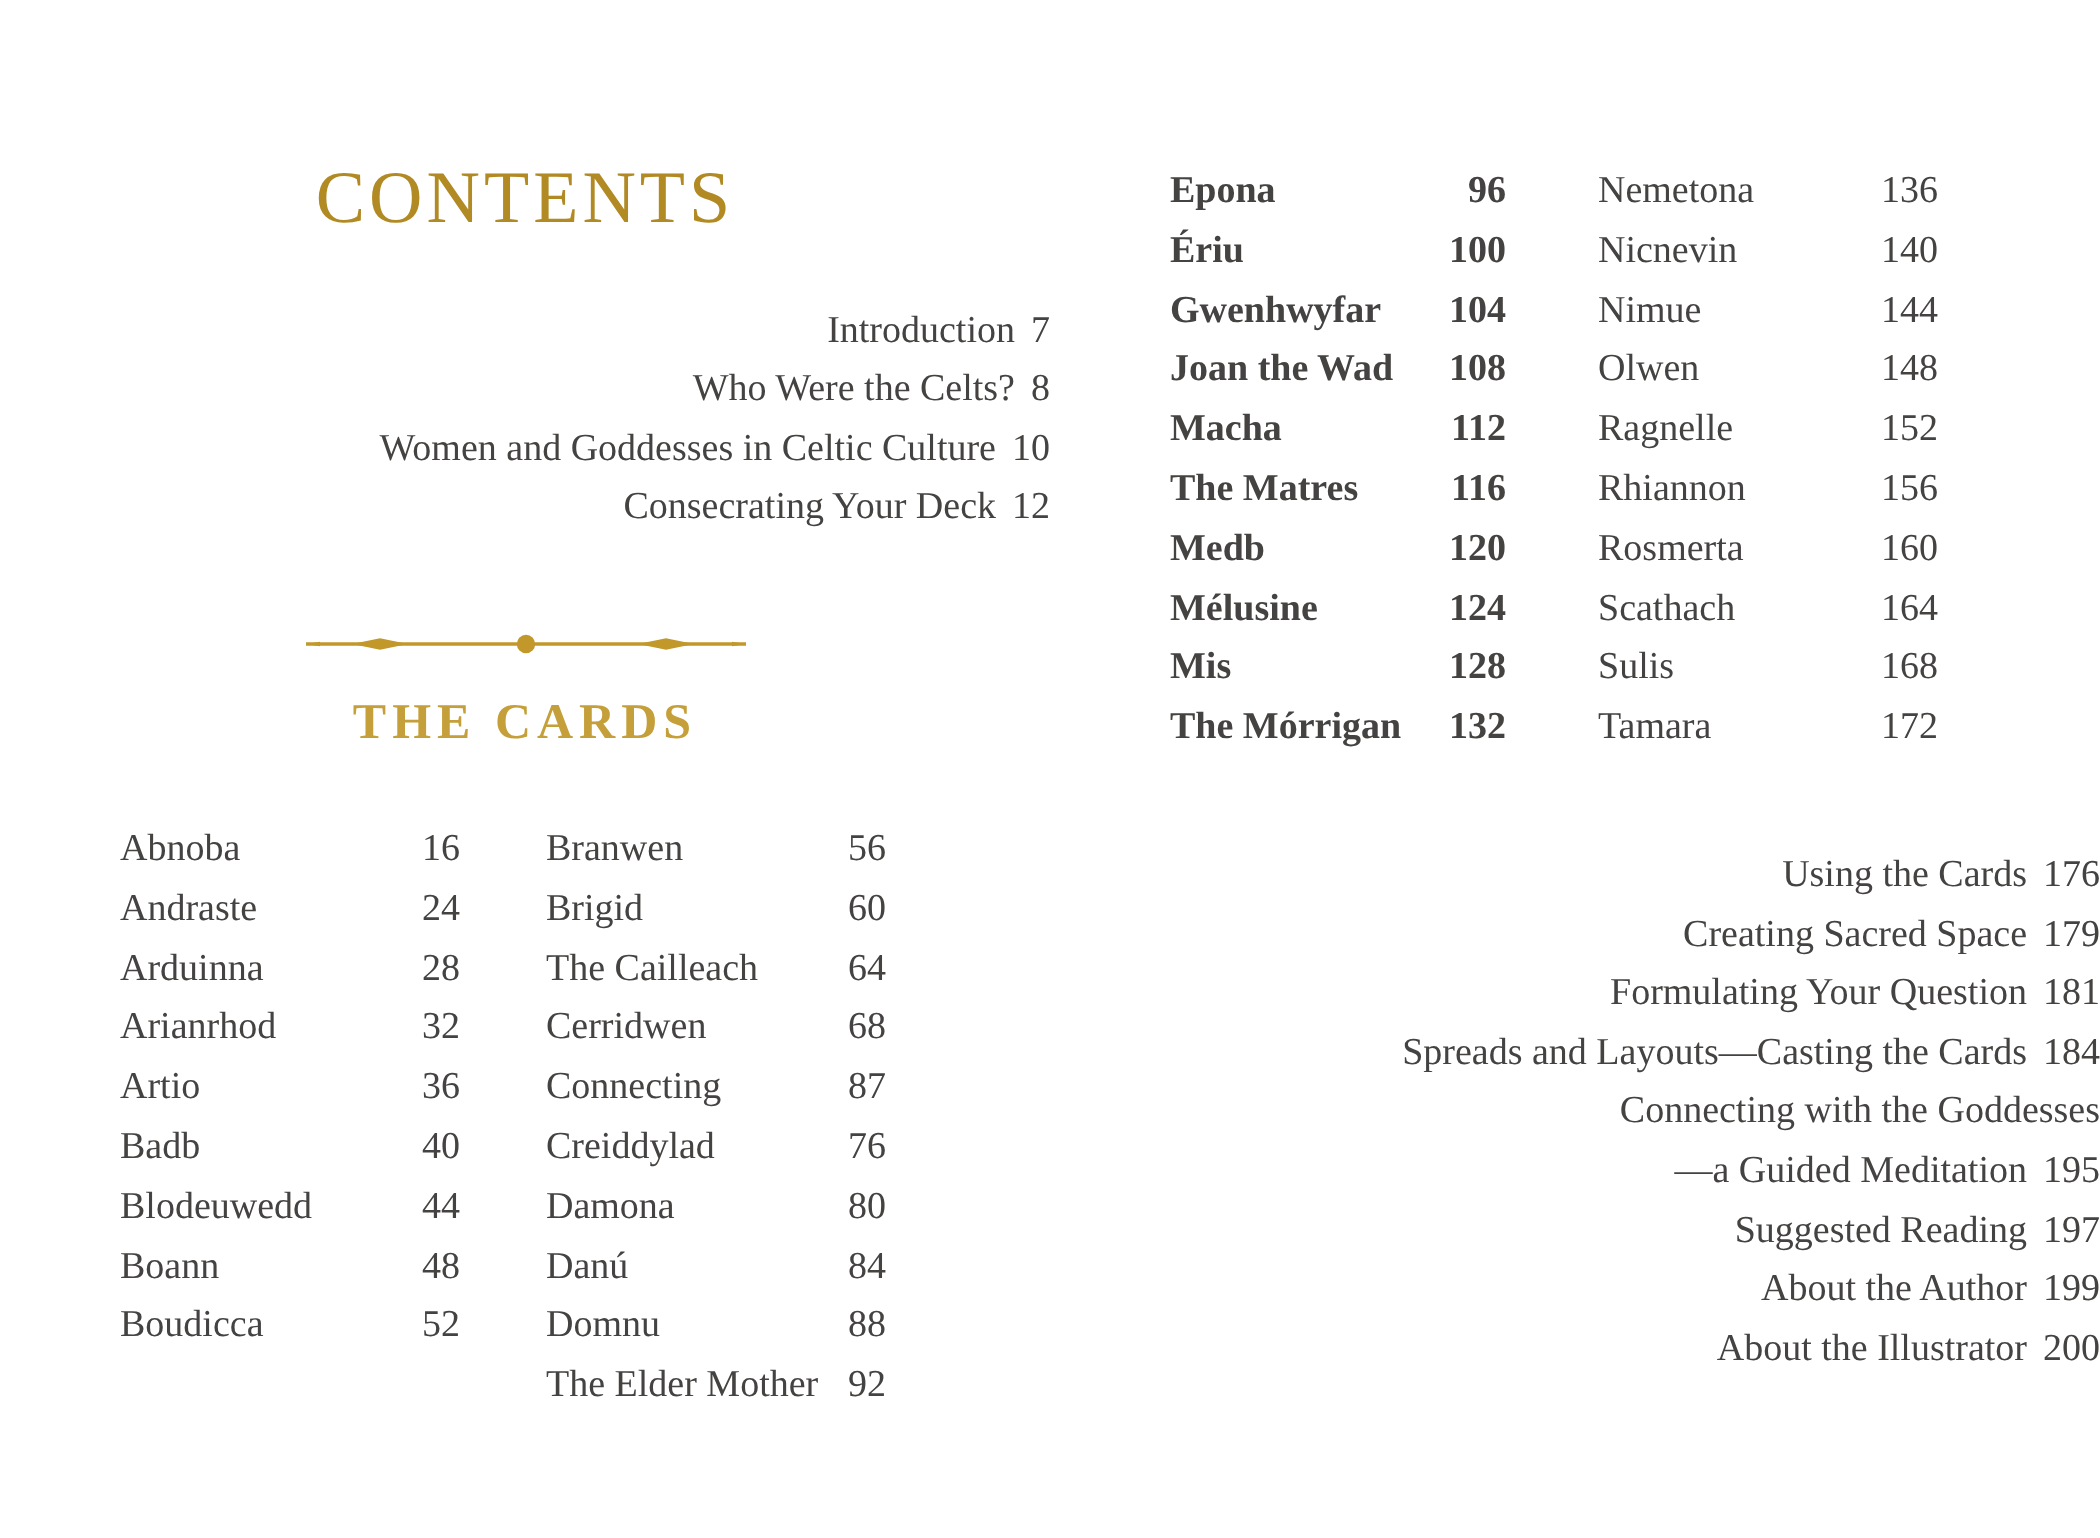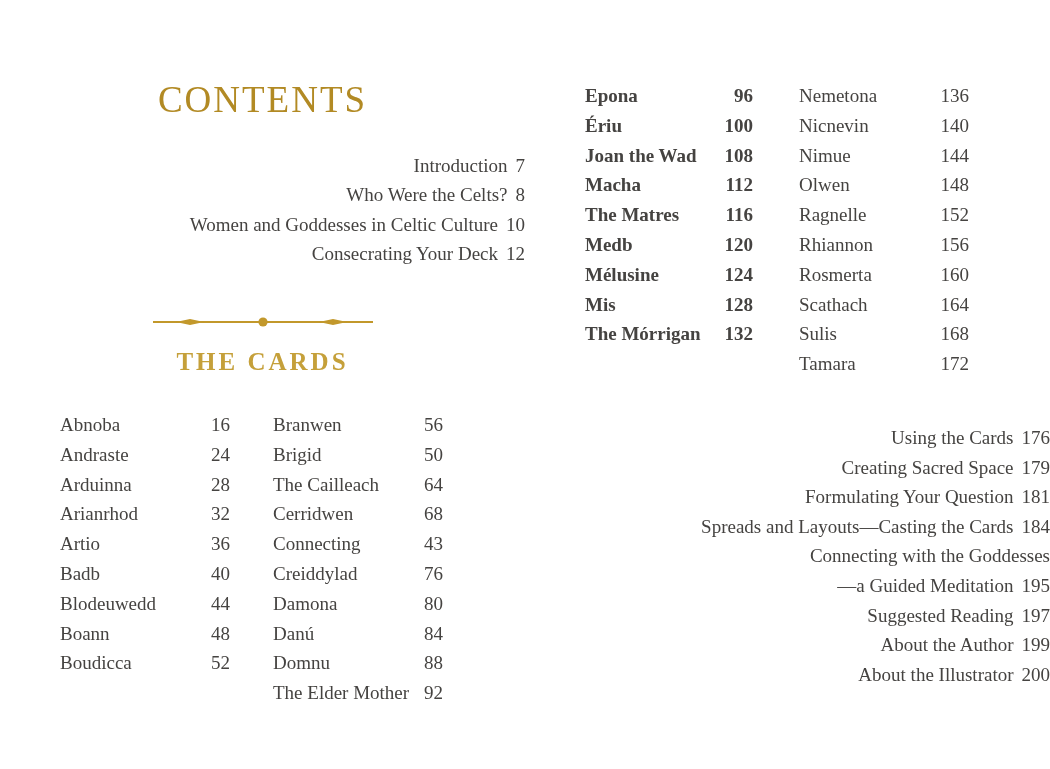--- a/index.html
+++ b/index.html
@@ -129,33 +129,33 @@
           <span class="pg">52</span>
         </div>
       </div>
     <div class="col" id="col-2">
         <div class="row">
           <span class="nm">Branwen</span>
           <span class="pg">56</span>
         </div>
         <div class="row">
           <span class="nm">Brigid</span>
-          <span class="pg">50</span>
+          <span class="pg">60</span>
         </div>
         <div class="row">
           <span class="nm">The Cailleach</span>
           <span class="pg">64</span>
         </div>
         <div class="row">
           <span class="nm">Cerridwen</span>
           <span class="pg">68</span>
         </div>
         <div class="row">
           <span class="nm">Connecting</span>
-          <span class="pg">43</span>
+          <span class="pg">87</span>
         </div>
         <div class="row">
           <span class="nm">Creiddylad</span>
           <span class="pg">76</span>
         </div>
         <div class="row">
           <span class="nm">Damona</span>
           <span class="pg">80</span>
         </div>
         <div class="row">
@@ -175,20 +175,24 @@
 
   <section class="page right">
     <div class="col" id="col-3">
         <div class="row">
           <span class="nm">Epona</span>
           <span class="pg">96</span>
         </div>
         <div class="row">
           <span class="nm">Ériu</span>
           <span class="pg">100</span>
+        </div>
+        <div class="row">
+          <span class="nm">Gwenhwyfar</span>
+          <span class="pg">104</span>
         </div>
         <div class="row">
           <span class="nm">Joan the Wad</span>
           <span class="pg">108</span>
         </div>
         <div class="row">
           <span class="nm">Macha</span>
           <span class="pg">112</span>
         </div>
         <div class="row">

